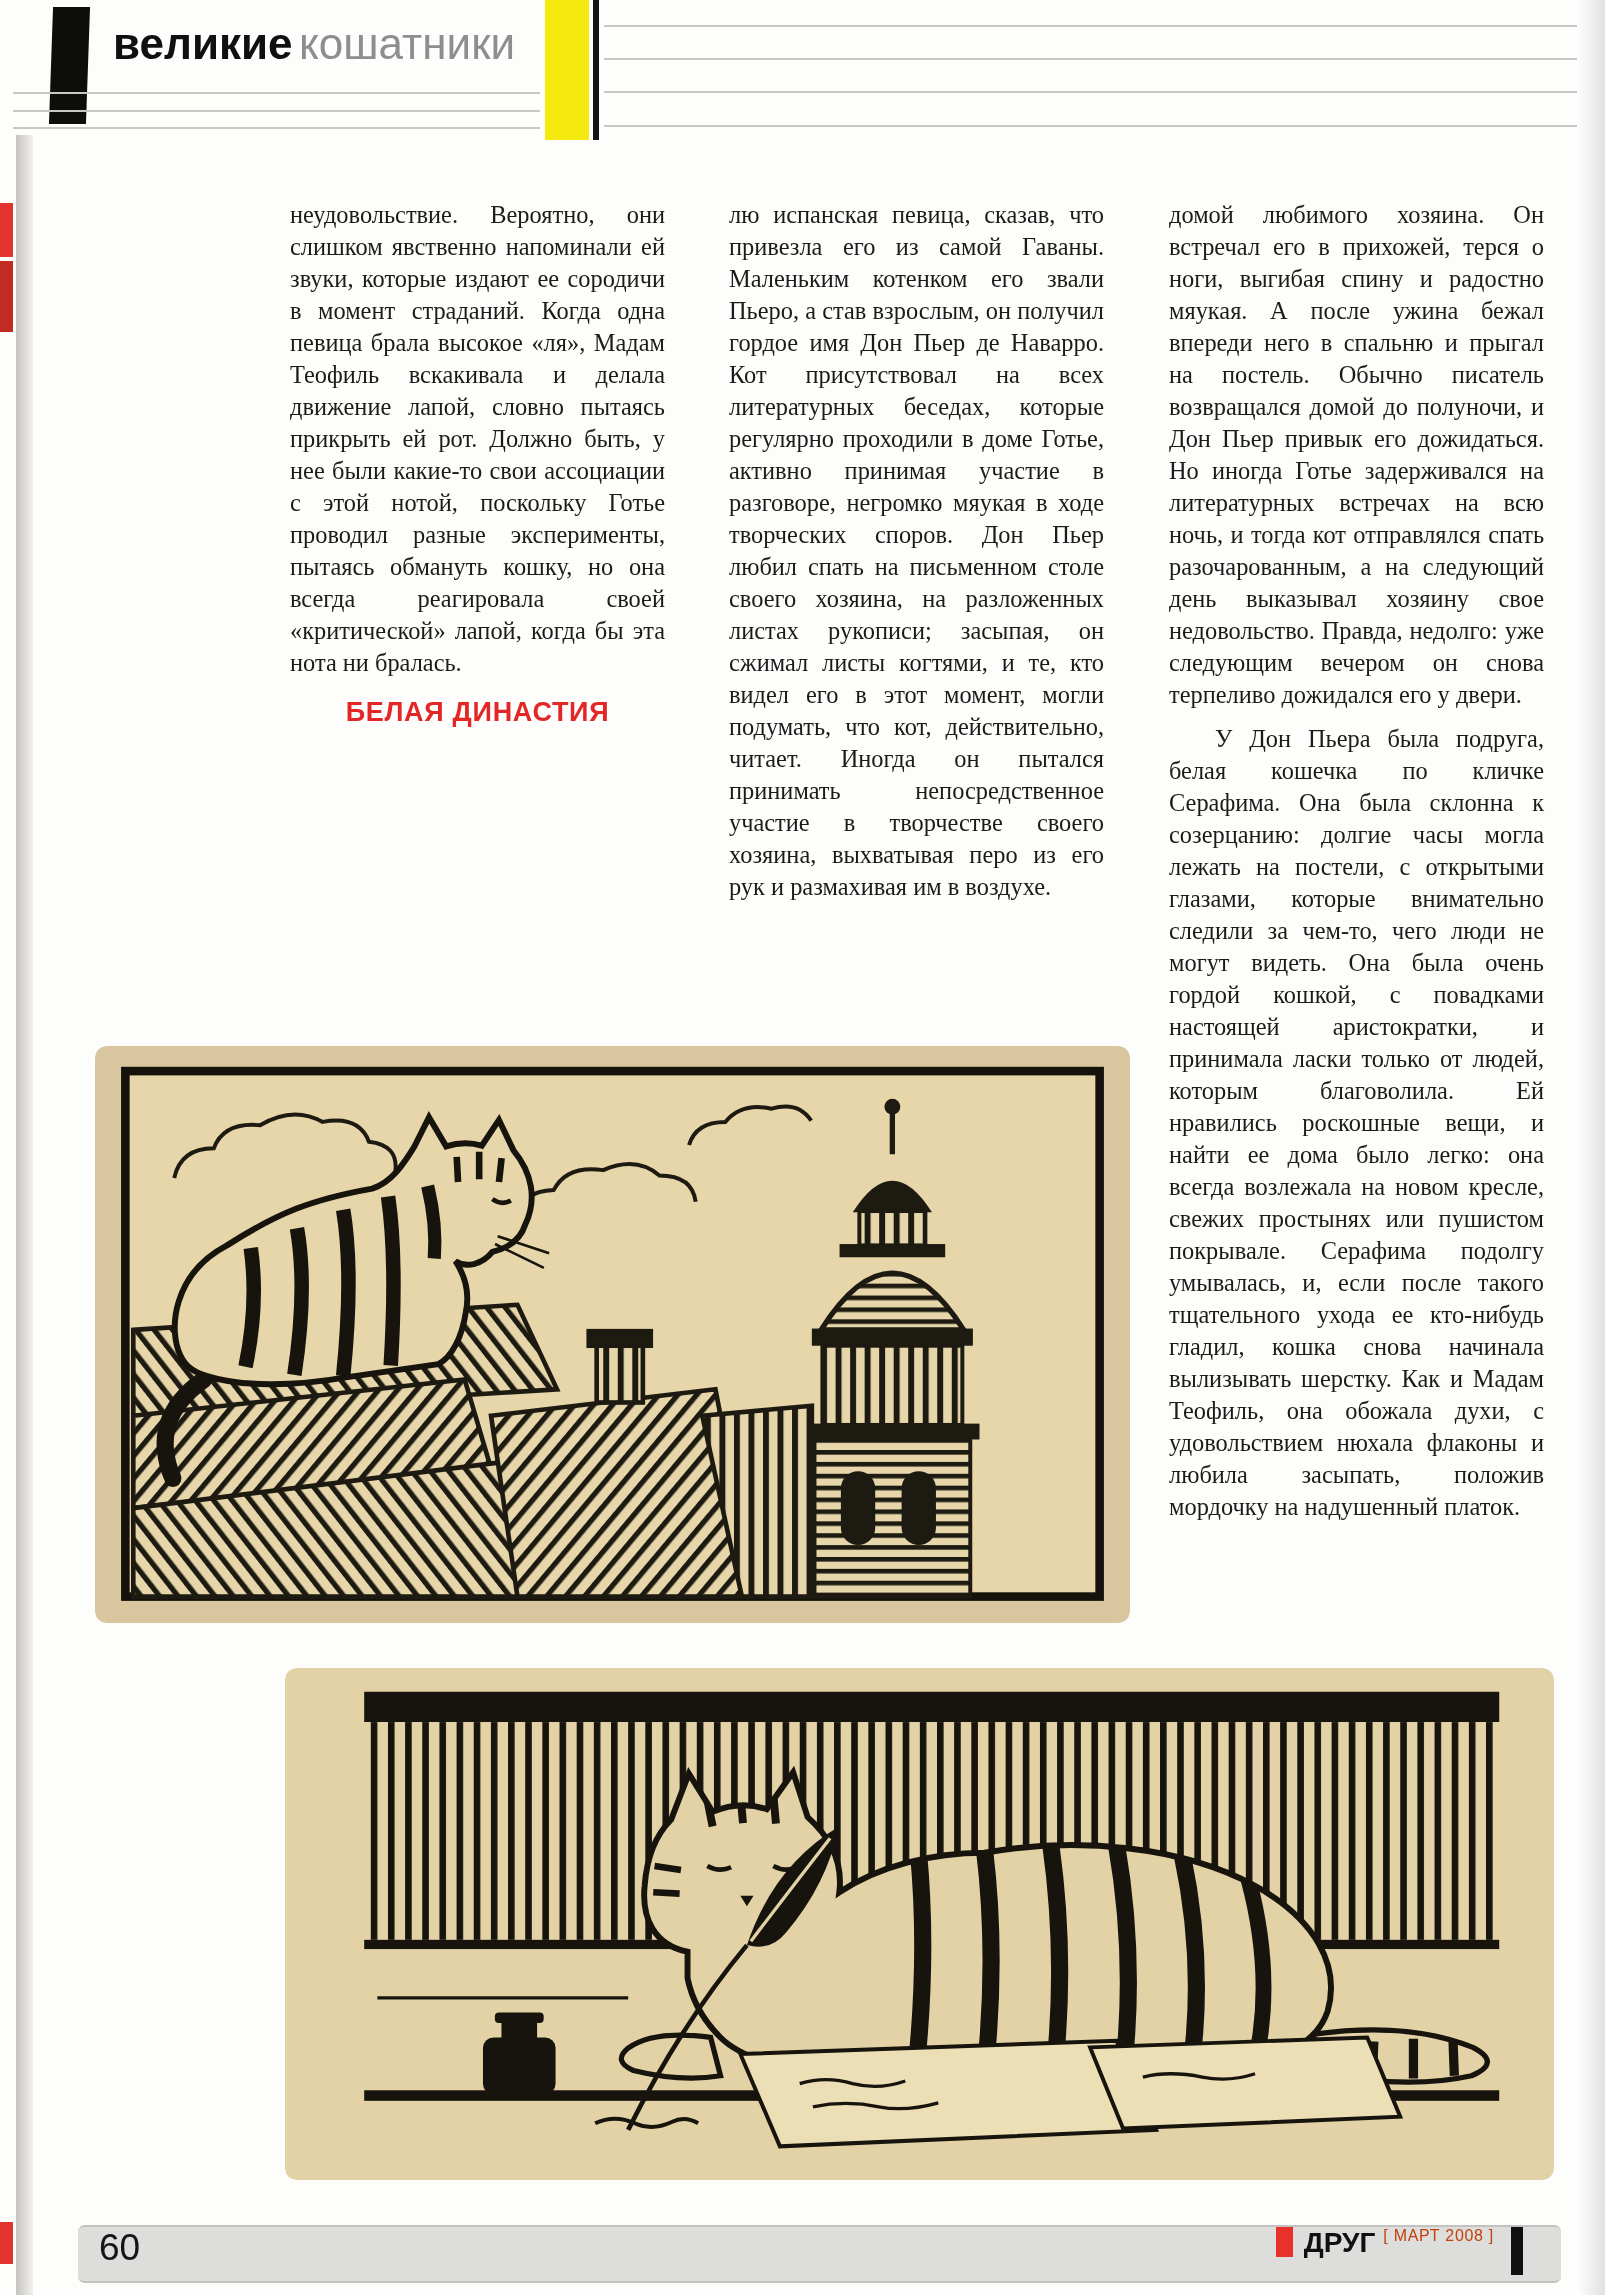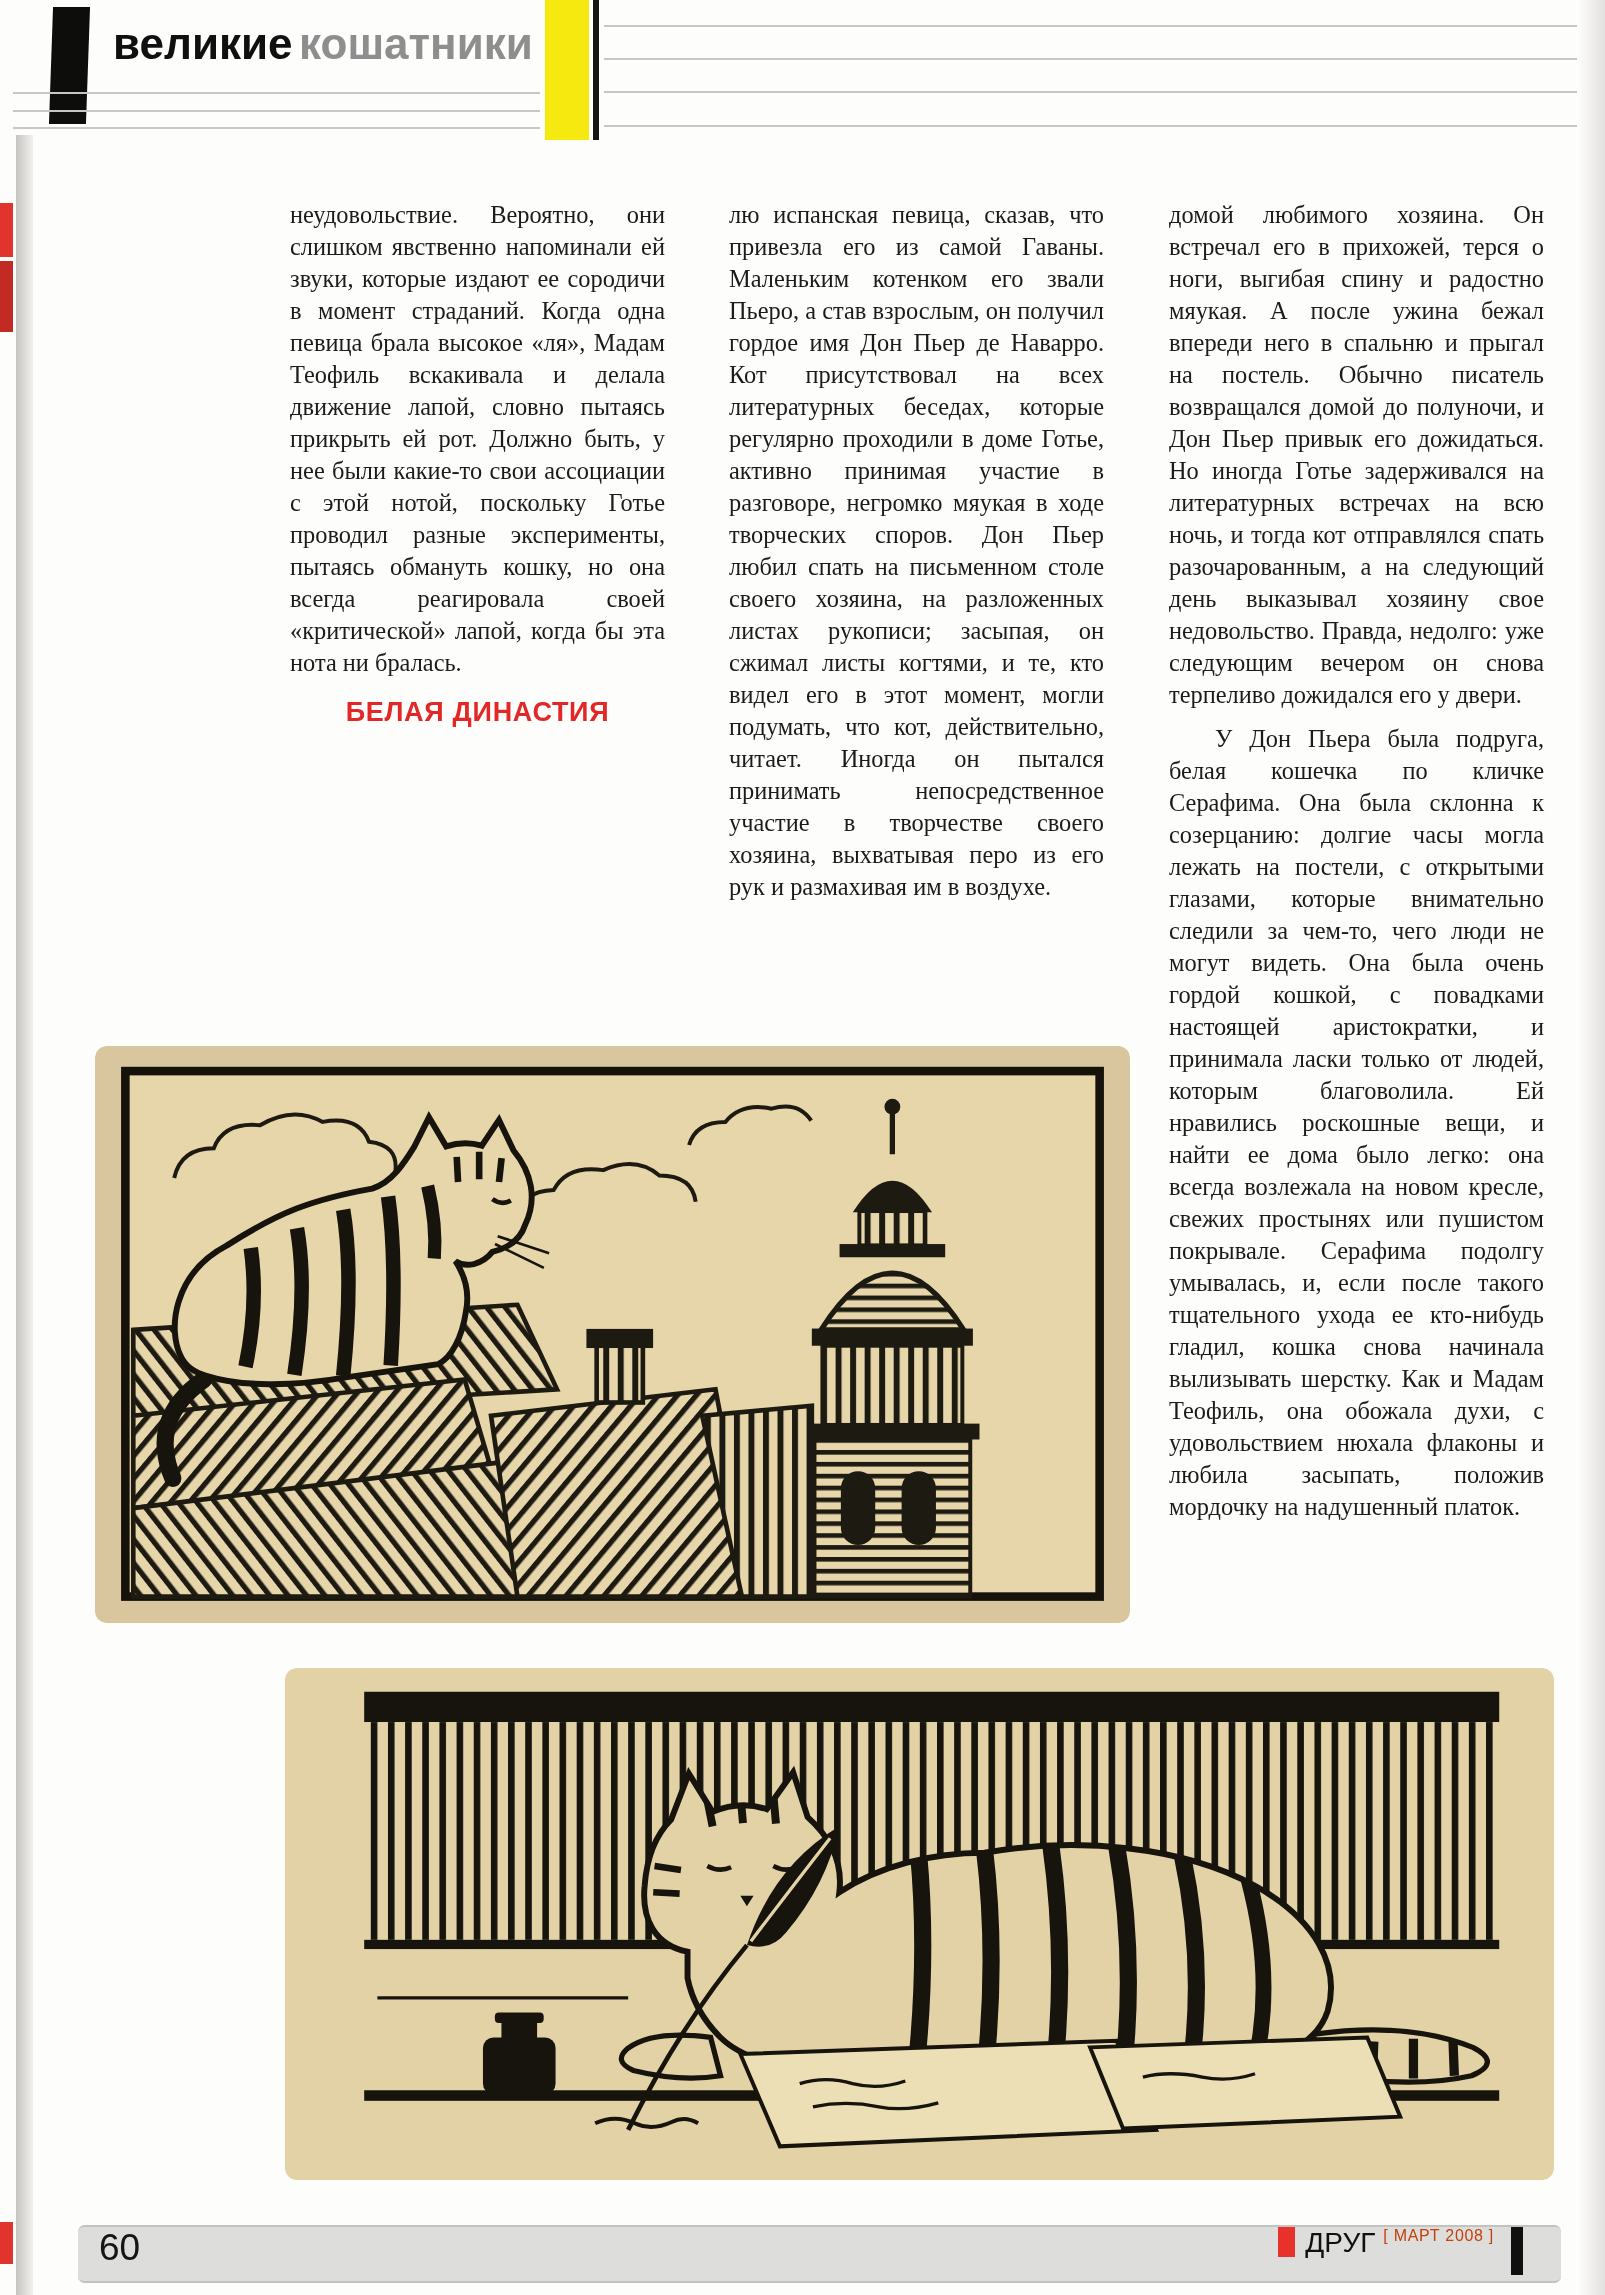--- a/index.html
+++ b/index.html
@@ -16,21 +16,21 @@
   .red-tick{position:absolute;left:0;width:13px;z-index:3}
   .tick1{top:203px;height:54px;background:#e0342c}
   .tick2{top:261px;height:71px;background:#c22a24}
   .tick3{top:2222px;height:42px;background:#e0342c}
 
   
   header{position:absolute;top:0;left:0;width:100%;height:141px;z-index:2}
   .black-bar{position:absolute;left:51px;top:6.6px;width:37px;height:117px;background:#0d0d0c;transform:skewX(-2deg)}
   .rubric{position:absolute;left:113px;top:22.4px;margin:0;white-space:nowrap;
     font-family:"Liberation Sans",sans-serif;font-size:44px;line-height:1;font-weight:bold;color:#101010}
-  .rubric .light{font-weight:700;color:#8e8e8e;margin-left:6.6px}
+  .rubric .light{font-weight:400;color:#8e8e8e;margin-left:6.6px}
   .yellow-bar{position:absolute;left:545px;top:0;width:44px;height:140px;background:#f6e90f}
   .black-line{position:absolute;left:593px;top:0;width:6px;height:140px;background:#151515}
   .hl{position:absolute;height:2px;background:#c8c7c5}
   .hl-l1{left:13px;top:92px;width:527px}
   .hl-l2{left:13px;top:110px;width:527px}
   .hl-l3{left:13px;top:127px;width:527px}
   .hl-r1{left:604px;top:25px;width:973px}
   .hl-r2{left:604px;top:58px;width:973px}
   .hl-r3{left:604px;top:91px;width:973px}
   .hl-r4{left:604px;top:125px;width:973px}
@@ -52,21 +52,21 @@
   .illo2{left:285px;top:1668px;width:1269px;height:512px}
 
   
   .footer-bar{position:absolute;left:78px;top:2225px;width:1483px;height:54px;
     background:#dddddb;border-top:2px solid #c2c2c0;border-bottom:2px solid #c2c2c0;
     border-radius:6.6px;display:flex;align-items:flex-start;z-index:2;
     font-family:"Liberation Sans",sans-serif}
   .pageno{font-size:37px;color:#151515;margin-left:21px}
   .footer-spacer{flex:1}
   .red-sq{width:17px;height:30px;background:#e8312a;margin-right:10.6px}
-  .mag{font-size:28px;font-weight:normal;color:#101010;margin-right:8px}
+  .mag{font-size:28px;font-weight:bold;color:#101010;margin-right:8px}
   .issue{font-size:16px;color:#c2410c;margin-right:17px;letter-spacing:0.7px}
   .black-sq{width:12px;height:48px;background:#101010;margin-right:38px}
 </style>
 </head>
 <body>
 
 <div>
 
   <div class="edge-left"></div>
   <div class="edge-right"></div>

